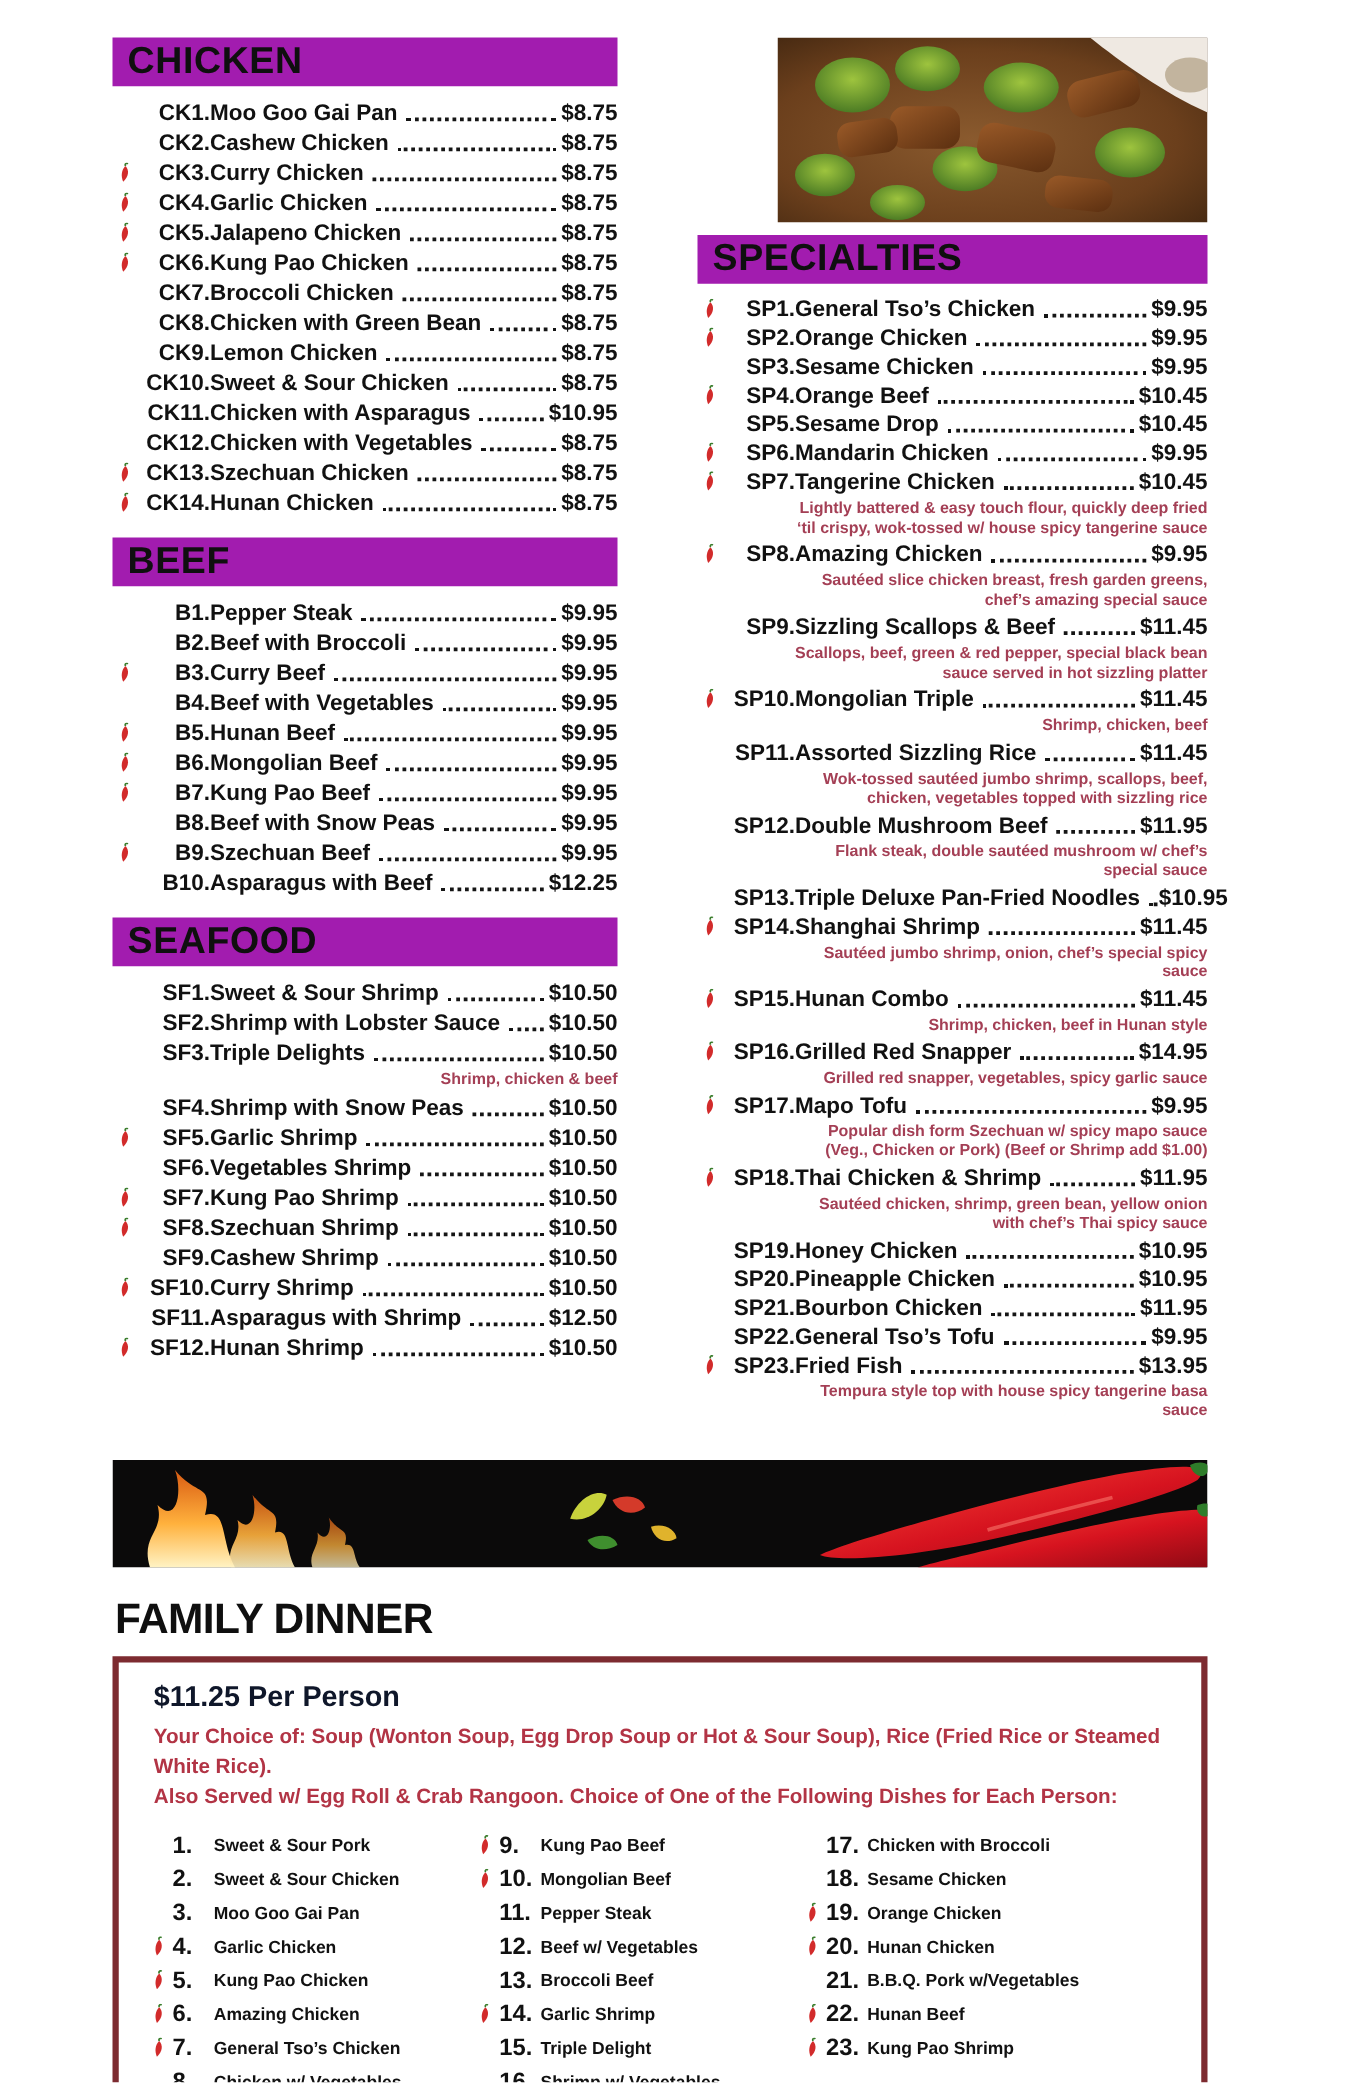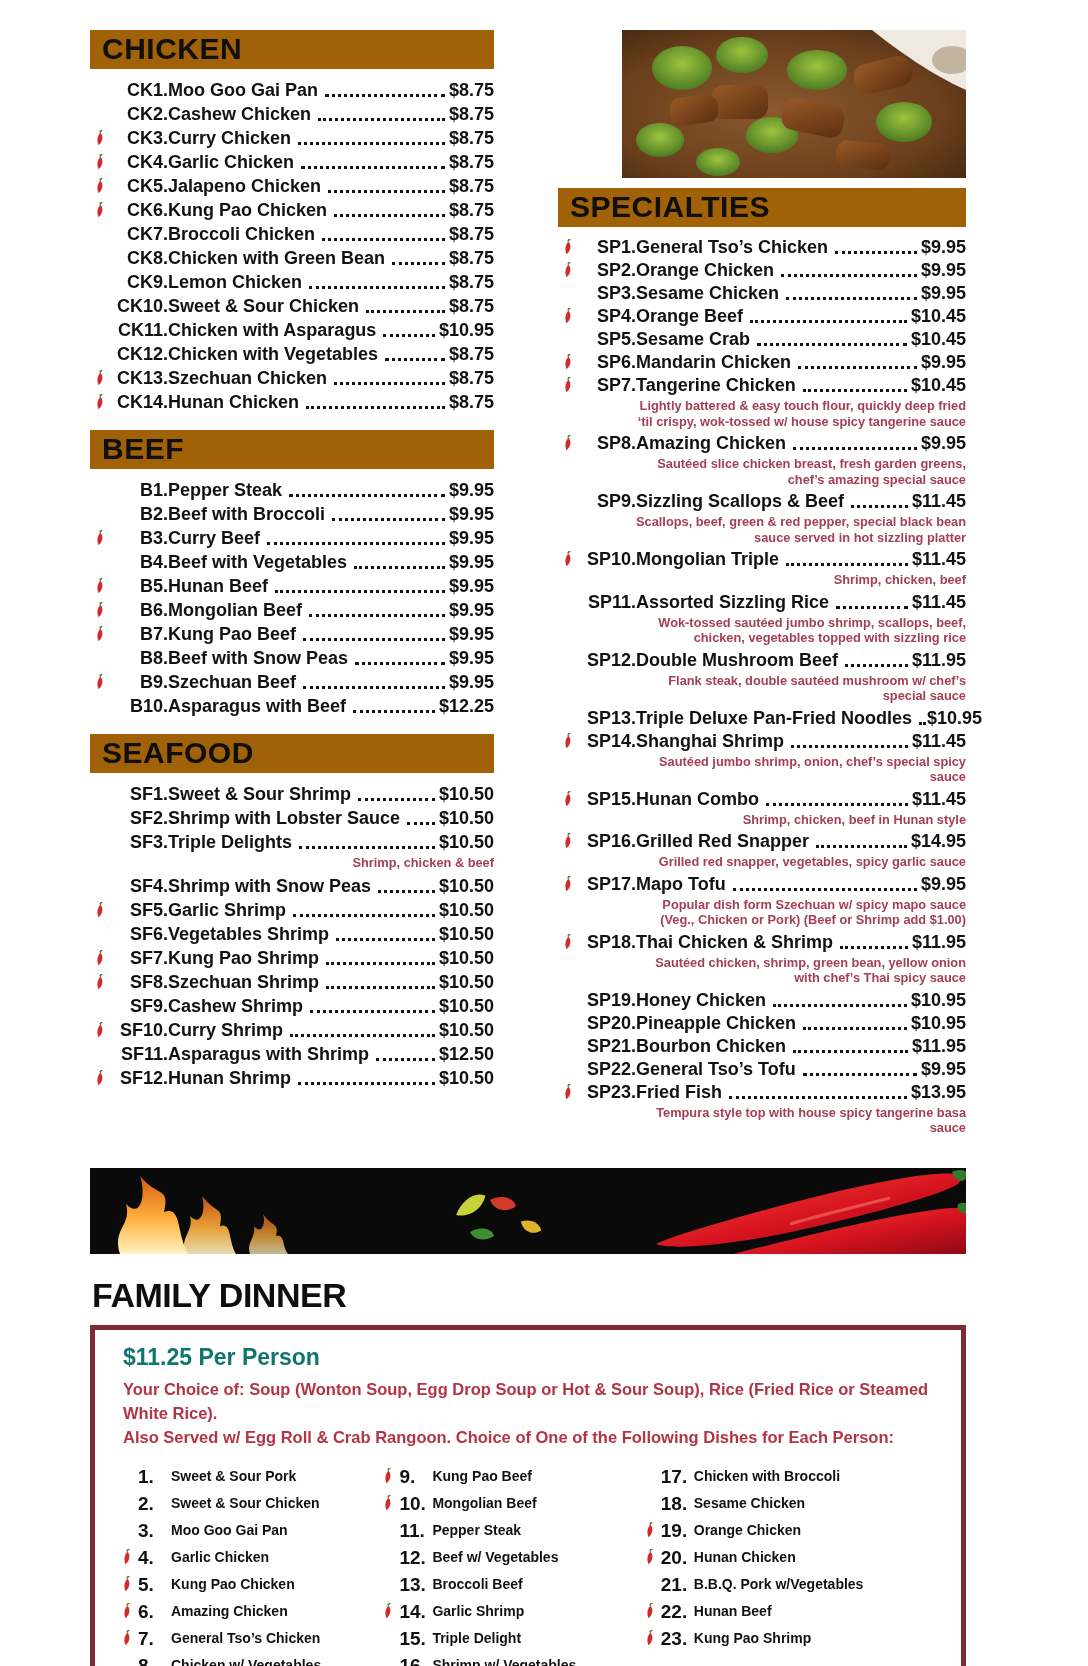--- a/index.html
+++ b/index.html
@@ -6,21 +6,21 @@
   .page {
     position:relative; width:1088px; height:1666px; overflow:hidden;
     background:#ffffff; font-family:"Liberation Sans", sans-serif; color:#111;
   }
   .content { position:absolute; left:90px; top:30px; width:876px; }
   .columns { display:flex; gap:64px; }
   .col-left  { width:404px; flex:0 0 404px; }
   .col-right { width:408px; flex:0 0 408px; }
 
   .sec-header {
-    background:#a16207; color:#0f0f0f;
+    background:#a21caf; color:#0f0f0f;
     font-size:30px; font-weight:bold; letter-spacing:.5px;
     padding:2px 12px 3px; margin:0 0 9px 0;
   }
   .sec { margin-bottom:16px; }
 
   ul.items { list-style:none; margin:0; padding:0 0 0 6px; }
   li.menu-item { margin:0;text-align:right; }
   .row { position:relative; display:flex; align-items:flex-end; padding-left:15px; line-height:24px; }
   .col-right .row { line-height:23px; }
   .pep { position:absolute; left:-1px; bottom:4px; }
@@ -34,21 +34,21 @@
   }
 
   .photo { width:344px; height:148px; margin:0 0 10px 64px; }
   .photo svg { display:block; }
 
   .banner { margin-top:16px; width:876px; height:86px; }
   .banner svg { display:block; }
 
   .fd-title { font-size:34px; font-weight:bold; letter-spacing:-.5px; margin:22px 0 10px 2px; color:#0f0f0f; }
   .fd-box { border:5px solid #7d2b30; padding:14px 28px 20px; }
-  .fd-price { font-size:23px; font-weight:bold; color:#0f766e; margin-bottom:6px; }
+  .fd-price { font-size:23px; font-weight:bold; color:#0f172a; margin-bottom:6px; }
   .fd-intro { color:#b23445; font-weight:bold; font-size:16.5px; line-height:24px; margin:0 0 14px; }
   .fd-cols { display:grid; grid-template-columns:1fr 1fr 1.18fr; column-gap:18px; }
   ul.fd-list { list-style:none; margin:0; padding:0; }
   li.fd-item .row { padding-left:15px; line-height:27px; }
   li.fd-item .code { min-width:33px; font-size:19px; }
   li.fd-item .nm { font-size:14px; }
   li.fd-item .pep { bottom:6px; }
 </style>
 </head>
 <body>
@@ -509,21 +509,21 @@
                   </svg>
                   <span class="code">SP4.</span>
                   <span class="nm">Orange Beef</span>
                   <span class="leader"></span>
                   <span class="pr">$10.45</span>
                 </div>
               </li>
               <li class="menu-item">
                 <div class="row">
                   <span class="code">SP5.</span>
-                  <span class="nm">Sesame Crab</span>
+                  <span class="nm">Sesame Drop</span>
                   <span class="leader"></span>
                   <span class="pr">$10.45</span>
                 </div>
               </li>
               <li class="menu-item">
                 <div class="row">
                   <svg class="pep" viewBox="0 0 12 20" width="10" height="16">
                     <path d="M6.5 3.5 C5.5 1.2 7.6 0.2 8.9 1.3" stroke="#3a7d2c" stroke-width="1.7" fill="none"></path>
                     <path d="M6.5 3.5 C10.6 7.5 9.6 14.5 4.2 19.2 C1.7 14 2.4 7.4 6.5 3.5 Z" fill="#d22b2b"></path>
                   </svg>

